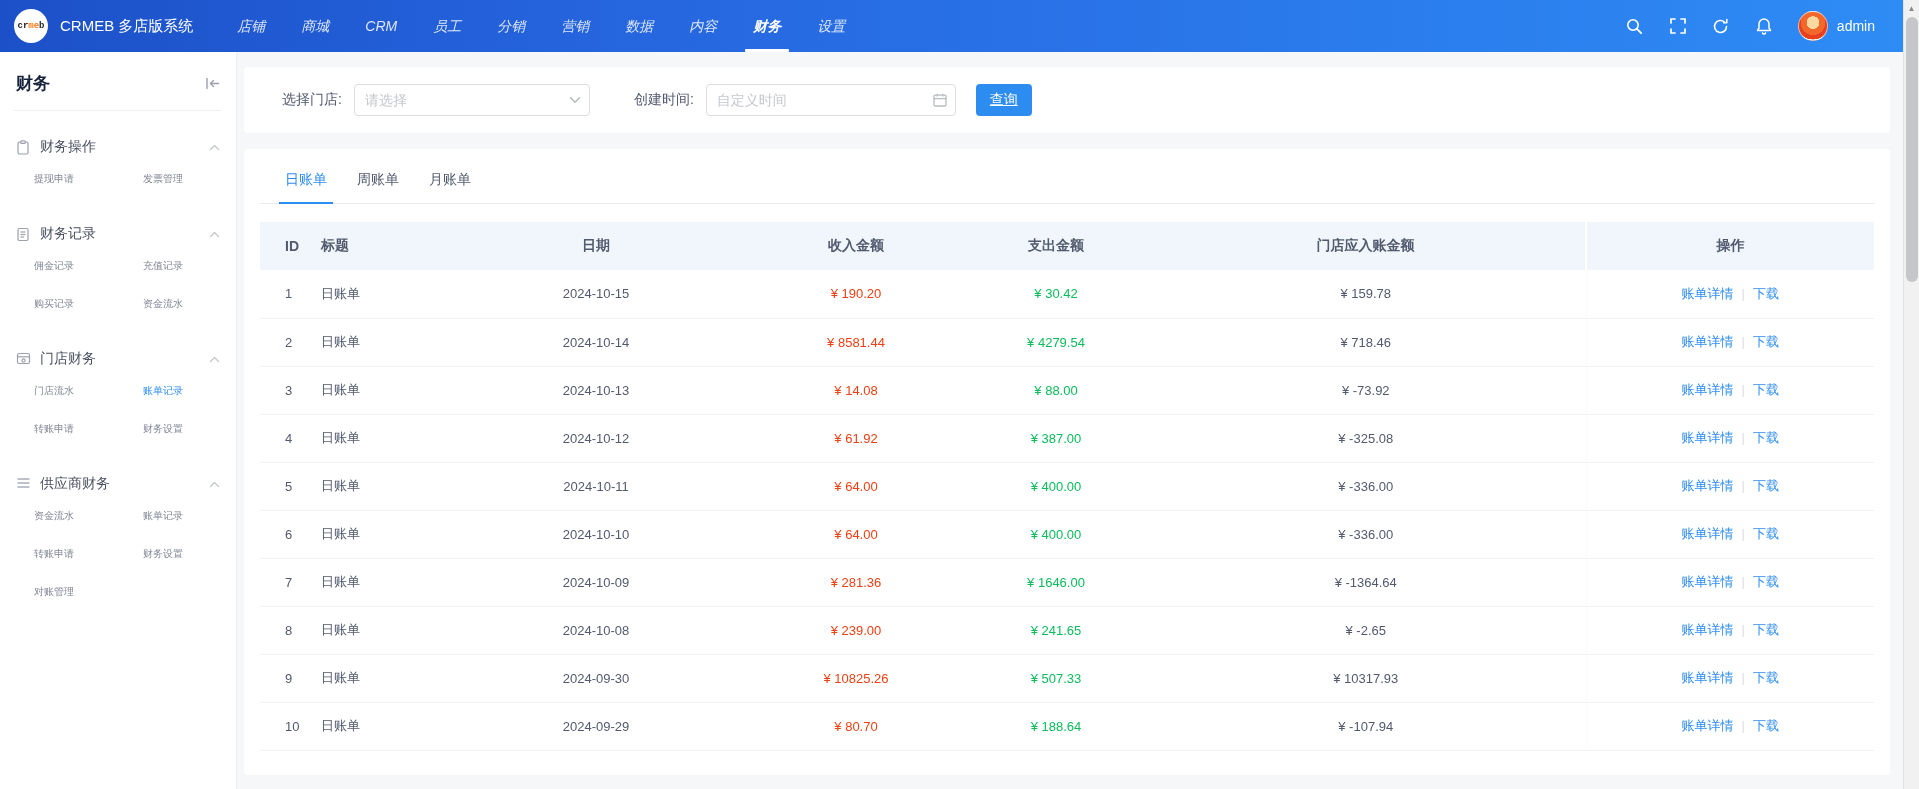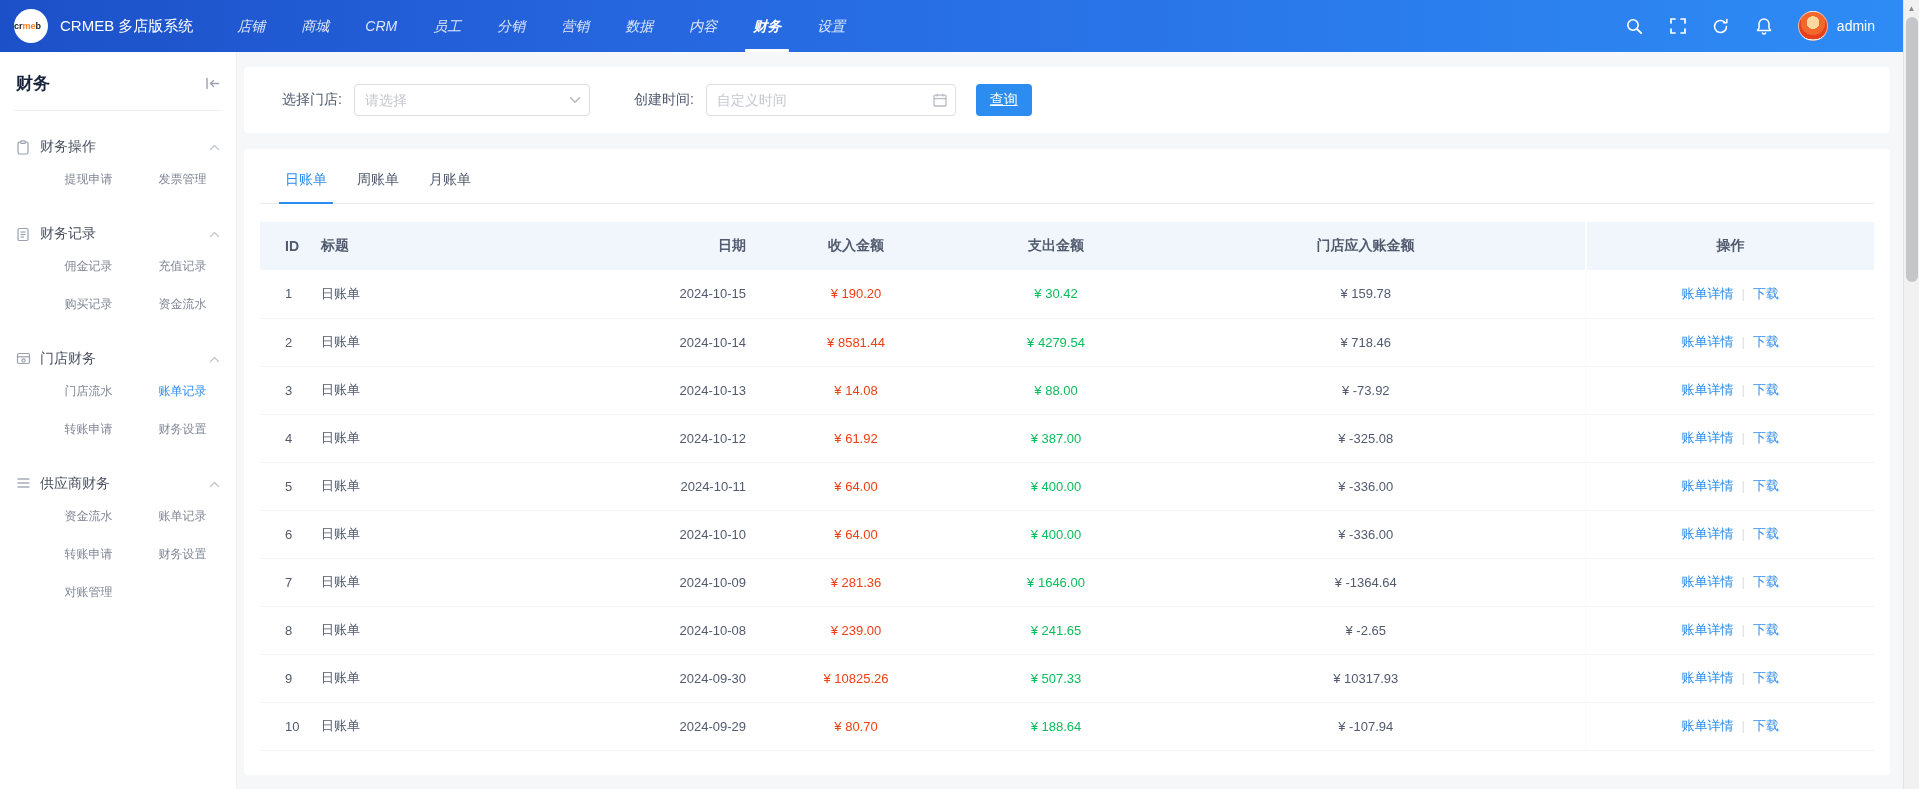--- a/index.html
+++ b/index.html
@@ -10,21 +10,21 @@
   }
   *{margin:0;padding:0;box-sizing:border-box;}
   html,body{width:1919px;height:789px;overflow:hidden;}
   body{font-family:"Liberation Sans","DejaVu Sans",sans-serif;background:var(--page-bg);position:relative;font-size:14px;color:var(--text-main);}
 
   
   .topnav{position:absolute;left:0;top:0;width:1919px;height:52px;
     background:linear-gradient(90deg,#1c50c8 0%,#2667e0 35%,#2e8cf5 100%);
     display:flex;align-items:center;color:#fff;z-index:5;}
   .logo{width:34px;height:34px;border-radius:50%;background:#fff;margin-left:14px;
-    display:flex;align-items:center;flex:none;}
+    display:flex;align-items:center;justify-content:center;flex:none;font-family:Liberation Mono, monospace;}
   .logo .logo-txt{font-size:9px;font-weight:bold;color:#23242a;letter-spacing:0;}
   .logo .logo-txt .o{color:#ff7a18;}
   .brand{margin-left:12px;font-size:15px;color:#fff;white-space:nowrap;}
   .nav-menu{display:flex;list-style:none;margin-left:26px;height:52px;align-items:center;}
   .nav-menu li{position:relative;height:52px;line-height:52px;padding:0 18px;color:rgba(255,255,255,.85);cursor:pointer;white-space:nowrap;font-style:italic;}
   .nav-menu li.active{color:#fff;font-weight:bold;}
   .nav-menu li.active::after{content:"";position:absolute;left:50%;transform:translateX(-50%);bottom:0;width:44px;height:3px;background:#fff;border-radius:1px;}
   .nav-tools{position:absolute;right:44px;top:0;height:52px;display:flex;align-items:center;gap:25px;}
   .nav-tools .tool{width:18px;height:18px;display:flex;align-items:center;justify-content:center;cursor:pointer;}
   .nav-tools svg{display:block;}
@@ -44,21 +44,21 @@
   .side-title-row{display:flex;align-items:center;justify-content:space-between;padding:2px 2px 0 2px;}
   .side-title{font-size:17px;font-weight:bold;color:var(--text-dark);}
   .collapse-btn{color:#9aa1ad;cursor:pointer;display:flex;}
   .side-divider{height:1px;background:#f0f0f0;margin-top:15px;}
   .side-section{margin-top:27px;}
   .sec-head{display:flex;align-items:center;padding:0 2px;cursor:pointer;}
   .sec-icon{width:15px;height:15px;margin-right:9px;color:#9aa1ad;display:flex;flex:none;}
   .sec-label{font-size:14px;color:#495060;flex:1;}
   .sec-chevron{color:#c5c8ce;display:flex;}
   .sec-items{display:grid;grid-template-columns:109px auto;margin:4px 0 0 20px;}
-  .side-item{height:38px;line-height:38px;font-size:12px;color:var(--text-gray);cursor:pointer;white-space:nowrap;text-align:center;}
+  .side-item{height:38px;line-height:38px;font-size:10px;color:var(--text-gray);cursor:pointer;white-space:nowrap;}
   .side-item.active{color:var(--accent);}
 
   
   .main{position:absolute;left:236px;top:52px;width:1667px;height:737px;background:var(--page-bg);overflow:hidden;}
   .card{background:#fff;border-radius:4px;margin:0 13px 0 8px;}
   .filter-card{margin-top:15px;height:66px;display:flex;align-items:center;padding-left:38px;}
   .f-label{color:var(--text-main);font-size:14px;}
   .ipt{position:relative;height:32px;border:1px solid #dcdee2;border-radius:4px;background:#fff;display:flex;align-items:center;}
   .ipt input{border:none;outline:none;height:30px;width:100%;padding:0 28px 0 10px;font-size:14px;color:var(--text-main);background:transparent;font-family:inherit;}
   .ipt input::placeholder{color:#c5c8ce;}
@@ -70,21 +70,21 @@
 
   .table-card{margin-top:16px;min-height:626px;padding:0 16px;}
   .tabs{padding-top:22px;border-bottom:1px solid var(--border);display:flex;padding-left:10px;}
   .tab{margin:0 15px;padding-bottom:14px;font-size:14px;color:var(--text-main);cursor:pointer;position:relative;}
   .tab.active{color:var(--accent);}
   .tab.active::after{content:"";position:absolute;left:-6px;right:-6px;bottom:-1px;height:2px;background:var(--accent);}
 
   table{width:100%;border-collapse:collapse;table-layout:fixed;margin-top:18px;}
   thead th{height:48px;background:var(--head-bg);font-size:14px;font-weight:bold;color:var(--text-main);}
   thead th.l,td.l{text-align:left;padding-left:25px;}
-  thead th.dl,td.dl{text-align:right;padding-left:10px;}
+  thead th.dl,td.dl{text-align:center;padding-left:10px;}
   thead th.c,td.c{text-align:center;}
   thead th:last-child{border-left:2px solid #fff;}
   tbody td{height:48px;border-bottom:1px solid var(--row-border);font-size:13px;color:var(--text-main);}
   tbody td:last-child{border-left:1px solid #fafbfc;}
   td.income{color:var(--red);}
   td.expend{color:var(--green);}
   .op-link{color:var(--accent);cursor:pointer;}
   .op-sep{color:#dcdee2;margin:0 8px;}
 </style>
 </head>

